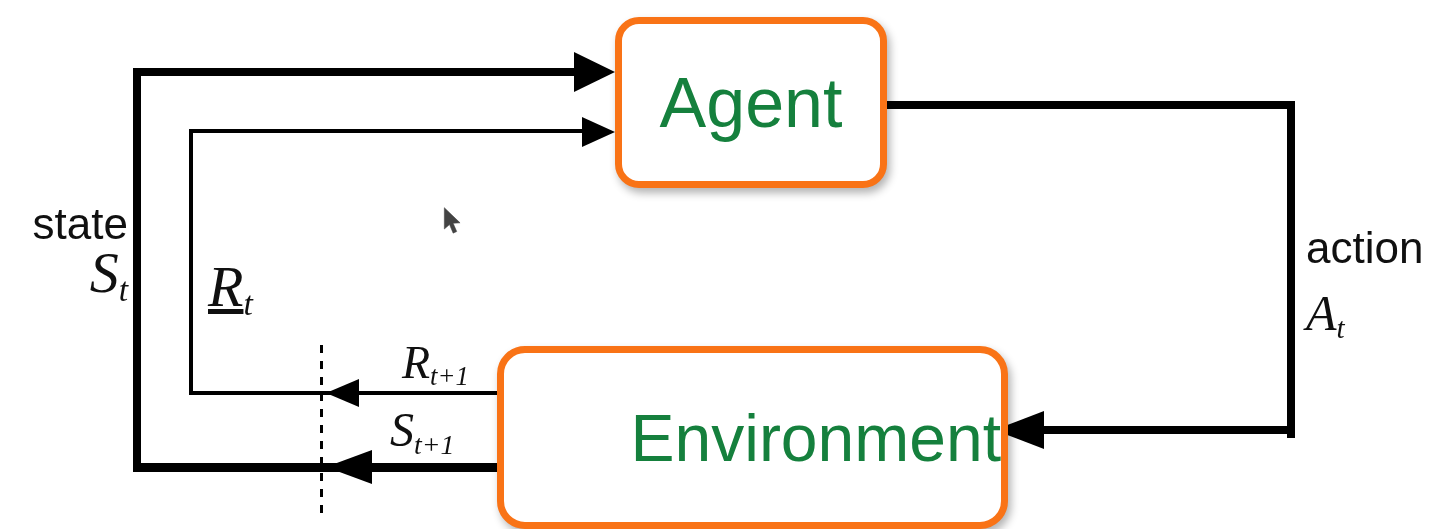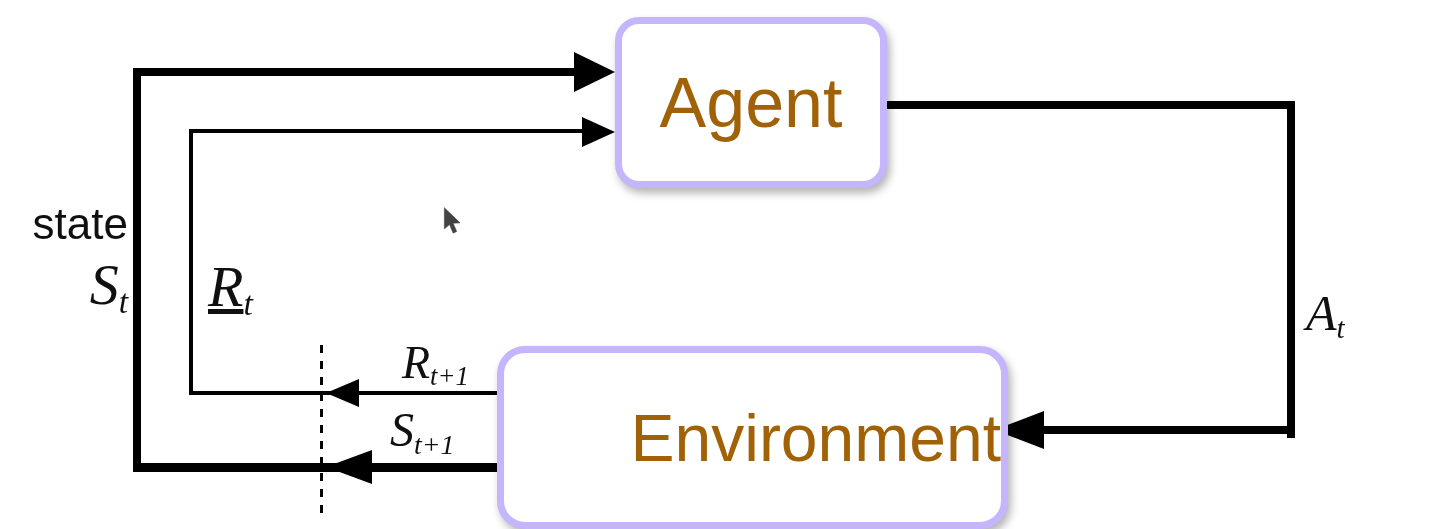--- a/index.html
+++ b/index.html
@@ -1,24 +1,24 @@
 <!DOCTYPE html>
 <html><head>
 <meta charset="utf-8">
 <style>
   html,body{margin:0;padding:0;background:#ffffff;}
   #stage{
     position:relative;width:1449px;height:529px;background:#ffffff;overflow:hidden;
     font-family:"Liberation Sans", sans-serif;color:#0b0b0b;
   }
   .node{
-    position:absolute;background:#ffffff;border:7px solid #c4b5fd;
+    position:absolute;background:#ffffff;border:7px solid #f97316;
     display:flex;align-items:center;justify-content:center;
     box-shadow:3px 5px 8px rgba(0,0,0,0.30);
-    color:#a16207;
+    color:#15803d;
   }
   #agent-box{left:615px;top:17px;width:258px;height:157px;border-radius:24px;font-size:70px;}
   #environment-box{left:497px;top:346px;width:497px;height:169px;border-radius:28px;font-size:66px;justify-content:flex-end;}
   .line{position:absolute;background:#000;}
   .tri{position:absolute;width:0;height:0;border-style:solid;}
   
   #state-arrowhead-agent{left:574px;top:52px;border-width:20px 0 20px 41px;border-color:transparent transparent transparent #000;}
   #reward-arrowhead-agent{left:582px;top:117px;border-width:15px 0 15px 33px;border-color:transparent transparent transparent #000;}
   
   #state-arrowhead-dash{left:326px;top:450px;border-width:17px 46px 17px 0;border-color:transparent #000 transparent transparent;}
@@ -63,28 +63,29 @@
   <div id="timestep-dashed-line"></div>
 
   <div class="node" id="agent-box">
     <span>Agent</span>
   </div>
   <div class="node" id="environment-box">
     <span>Environment</span>
   </div>
 
   <div class="word center120" style="top:202px;">state</div>
-  <div class="math center120" style="top:256px;font-size:58px;">
+  <div class="math center120" style="top:244px;font-size:58px;">
     <span>S</span><span class="sub">t</span>
   </div>
 
   <div class="math" style="left:208px;top:258px;font-size:58px;text-decoration:underline;">
     <span>R</span><span class="sub">t</span>
   </div>
 
+  <div class="word" style="left:1306px;top:226px;">action</div>
   <div class="math" style="left:1306px;top:288px;font-size:50px;">
     <span>A</span><span class="sub">t</span>
   </div>
 
   <div class="math" style="left:402px;top:340px;font-size:46px;">
     <span>R</span><span class="sub">t+1</span>
   </div>
 
   <div class="math" style="left:390px;top:406px;font-size:48px;">
     <span>S</span><span class="sub">t+1</span>

